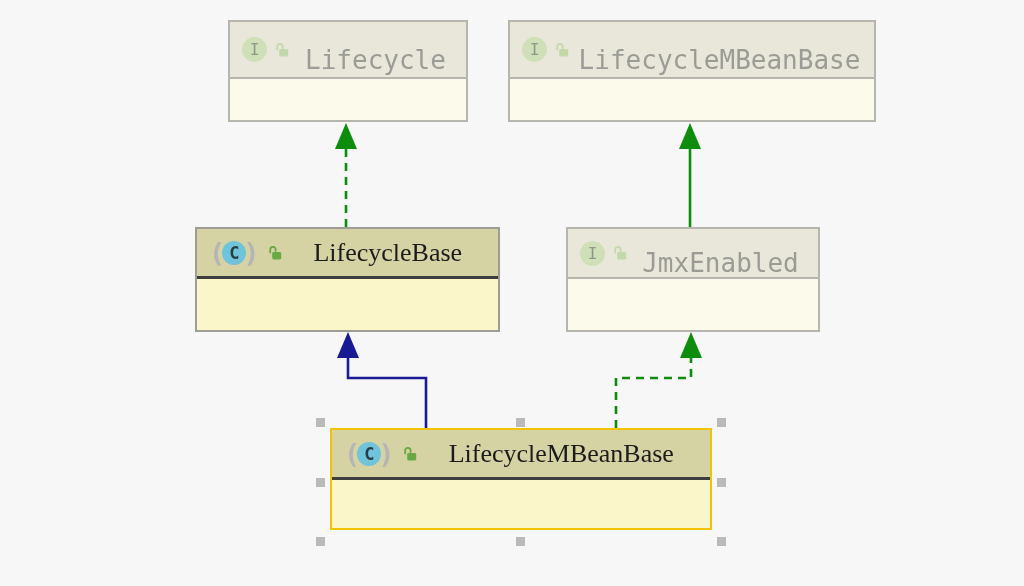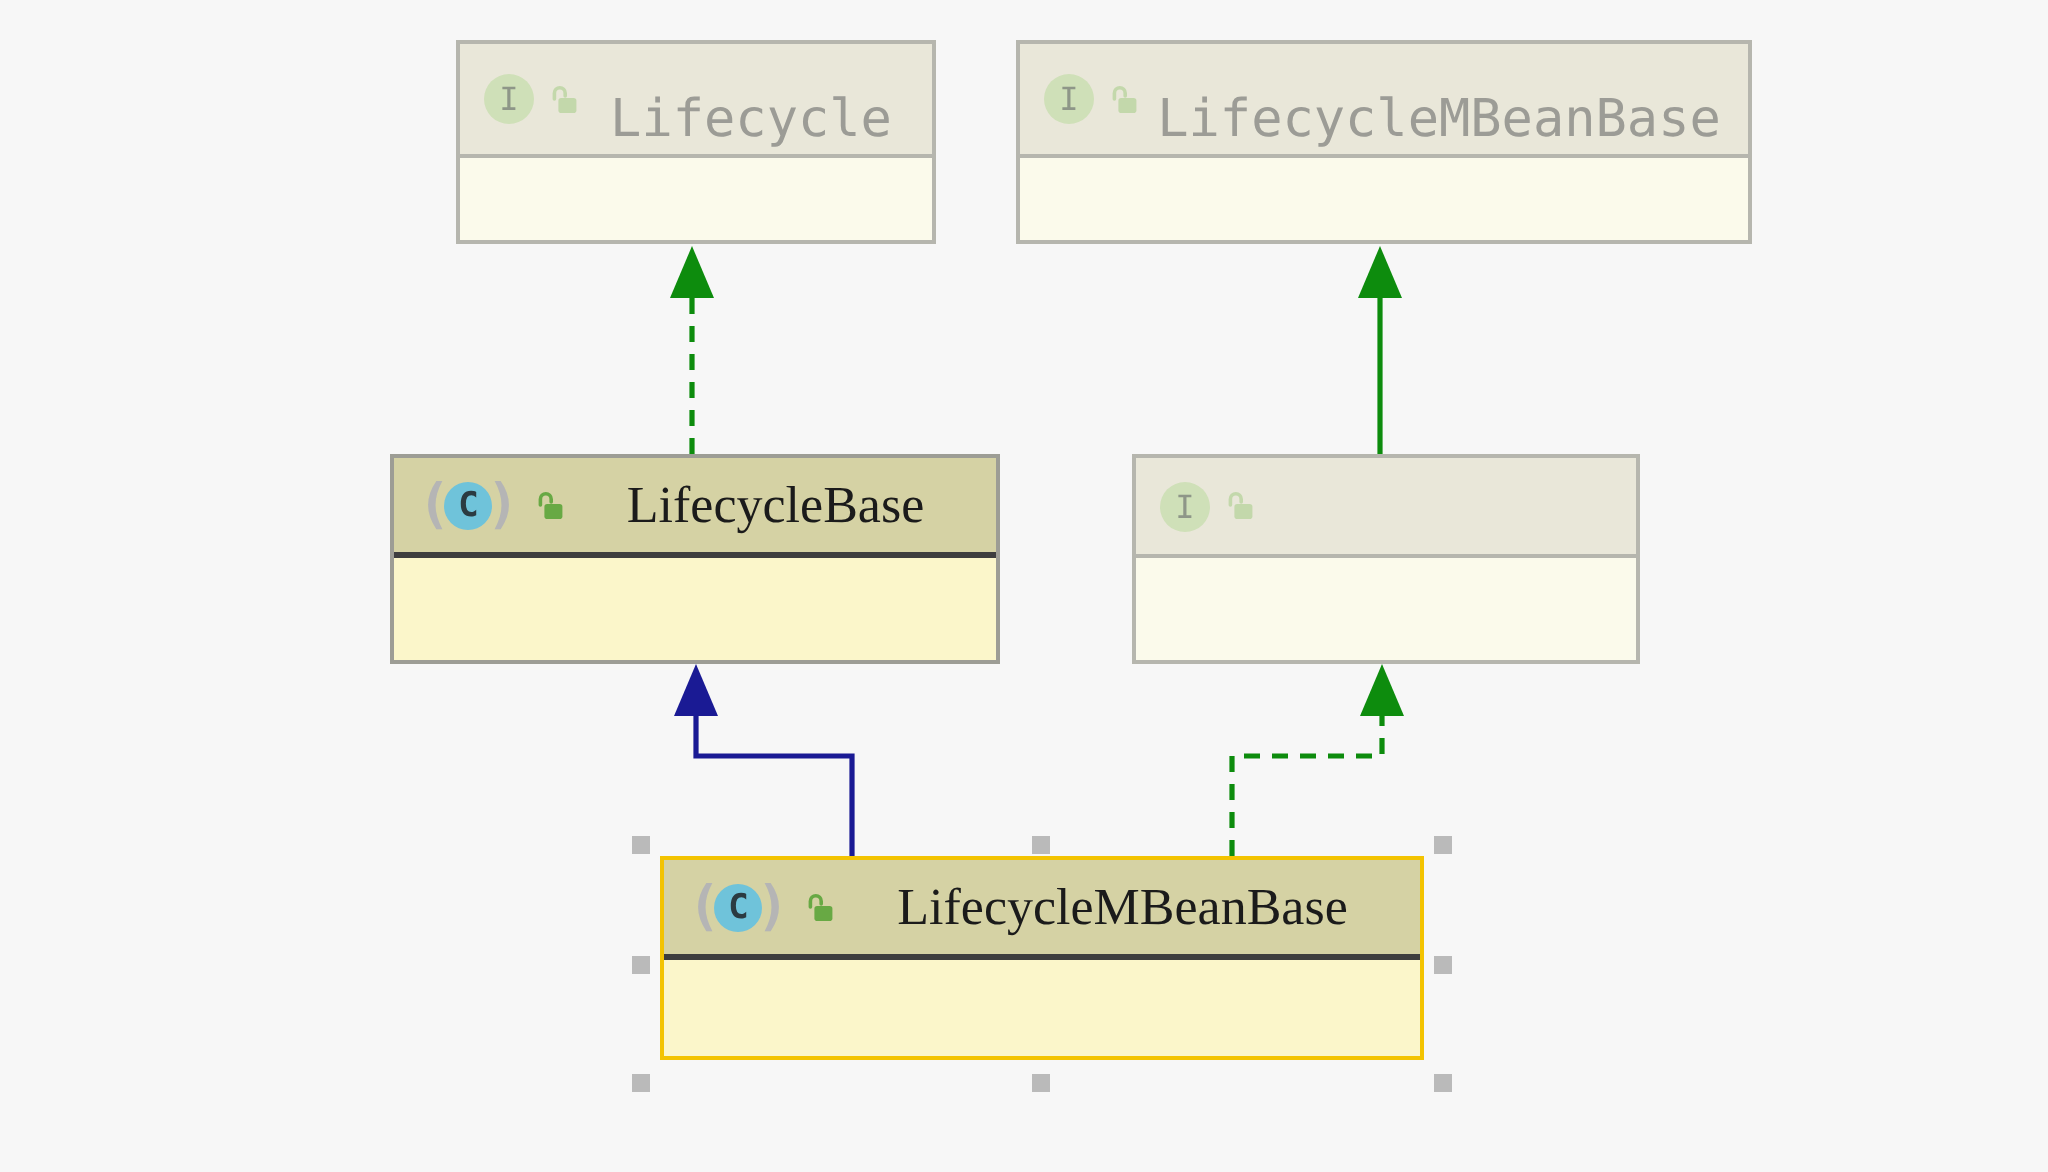--- a/index.html
+++ b/index.html
@@ -136,20 +136,21 @@
 
   <div class="node iface" style="left:566px;top:227px;width:254px;height:105px;">
     <div class="hdr" style="height:50px;">
       <span class="iface-icon">I</span>
       <span class="iface-lock">
         <svg viewBox="0 0 16 16" width="16" height="16">
           <path d="M3.2 7.5 V4.6 a2.7 2.7 0 0 1 5.4 0 V6" fill="none" stroke="currentColor" stroke-width="1.8" stroke-linecap="round"></path>
           <rect x="5.2" y="7" width="9" height="7.5" rx="1.4" fill="currentColor"></rect>
         </svg>
       </span>
+      <span class="name">JmxEnabled</span>
     </div>
     <div class="body"></div>
   </div>
 
   <div class="node cls selected" style="left:330px;top:428px;width:382px;height:102px;">
     <div class="hdr" style="height:50px;">
       <span class="class-icon">
         <span class="paren">(</span>
         <span class="circle">C</span>
         <span class="paren">)</span>

